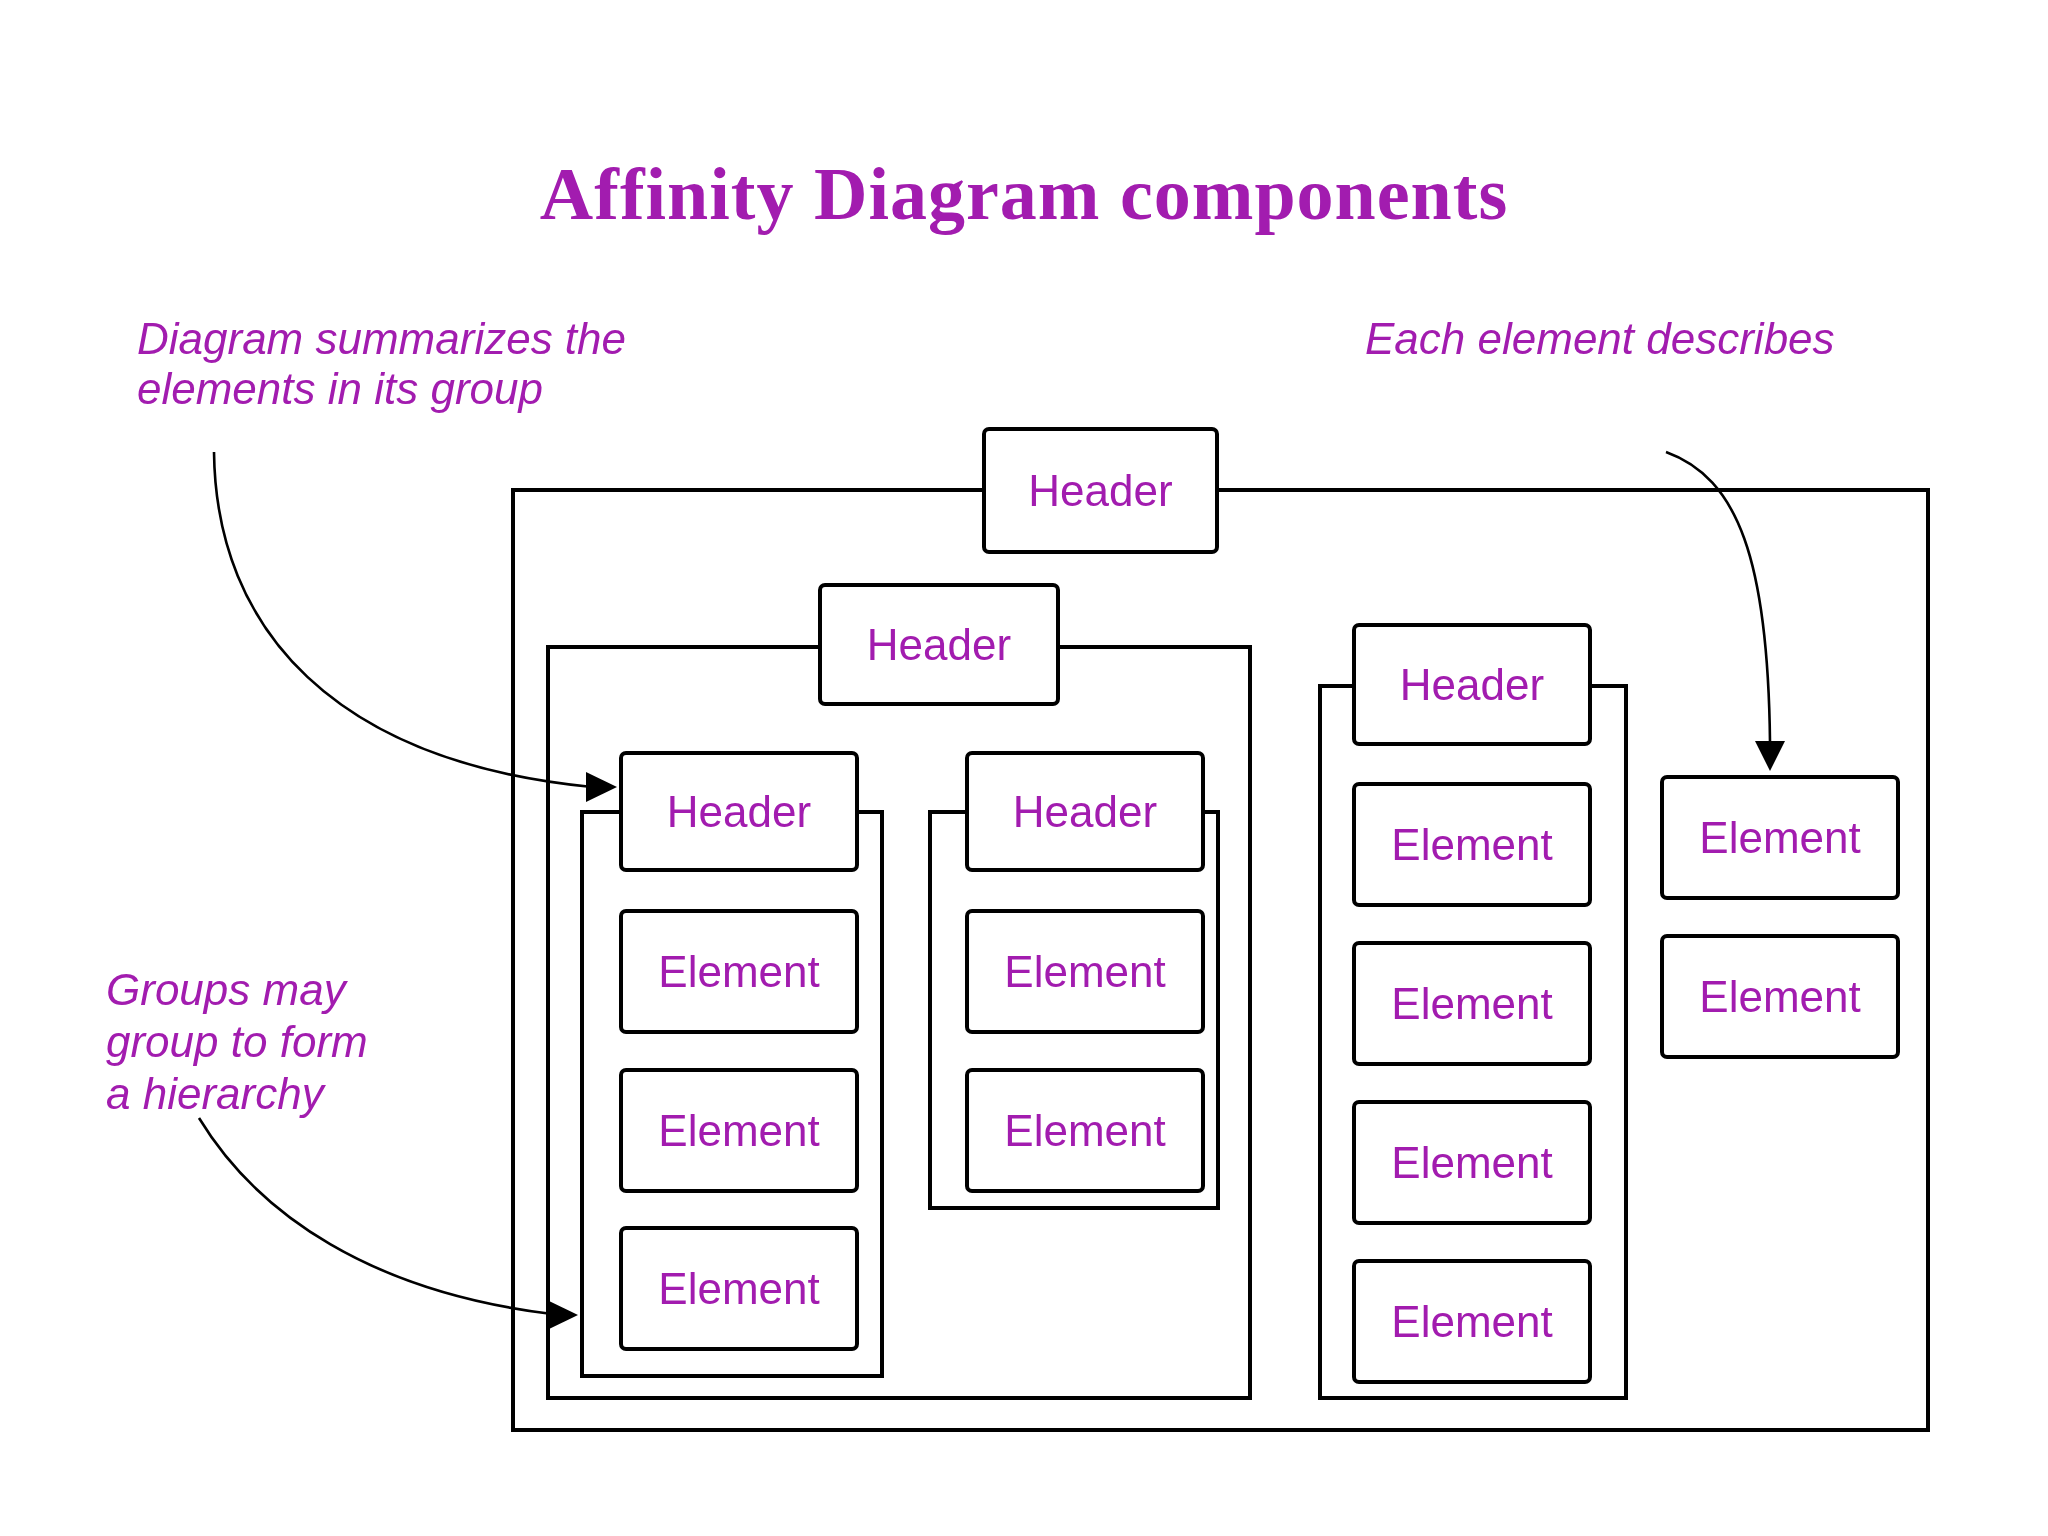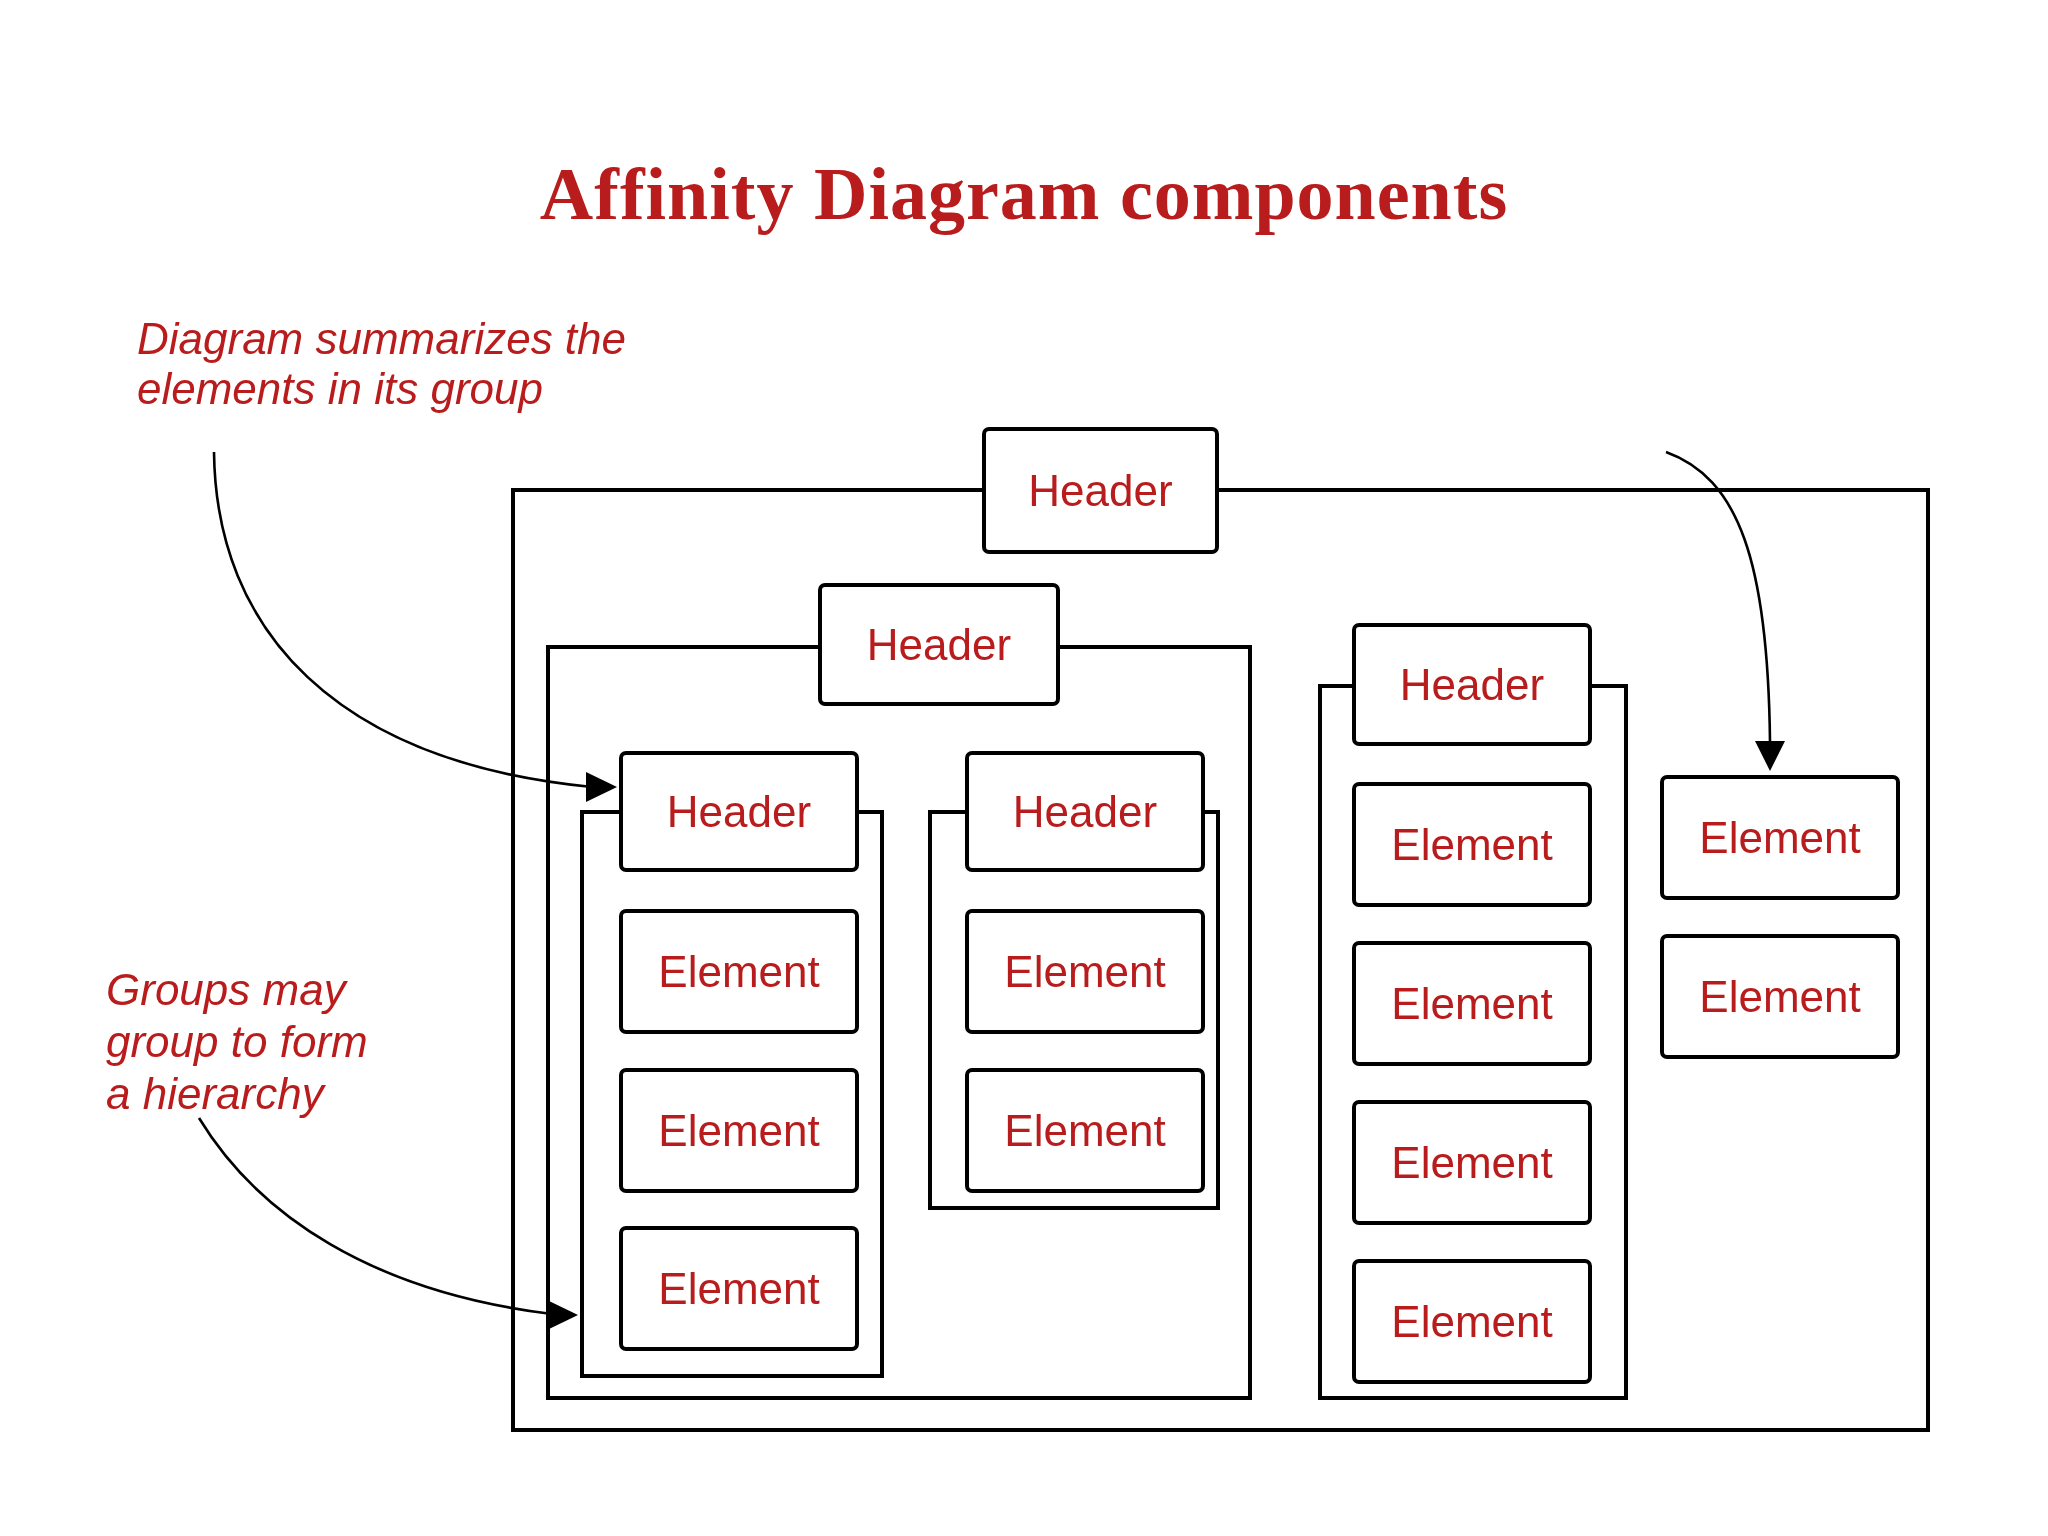--- a/index.html
+++ b/index.html
@@ -1,18 +1,18 @@
 <!DOCTYPE html>
 <html><head>
 <meta charset="utf-8">
 <style>
   html,body{margin:0;padding:0;background:#ffffff;}
   .stage{
     position:relative;width:2048px;height:1536px;background:#ffffff;
-    font-family:"Liberation Sans",sans-serif;color:#b91c1c;overflow:hidden;
+    font-family:"Liberation Sans",sans-serif;color:#a21caf;overflow:hidden;
   }
   .title{
     position:absolute;left:0;right:0;top:152px;text-align:center;
     font-family:"Liberation Serif",serif;font-weight:bold;font-size:74px;letter-spacing:1px;
   }
   .note{position:absolute;font-style:italic;font-size:44px;line-height:50px;white-space:nowrap;}
   .note span{display:block;}
   .note-nest{line-height:52px;}
   .box{position:absolute;box-sizing:border-box;border:4px solid #000000;}
   .frame{background:transparent;}
@@ -30,20 +30,21 @@
 <div class="stage">
 
   <div class="title">Affinity Diagram components</div>
 
   <div class="note" style="left:137px;top:314px;">
     <span>Diagram summarizes the</span>
     <span>elements in its group</span>
   </div>
 
   <div class="note" style="left:1365px;top:314px;">
+    <span>Each element describes</span>
   </div>
 
   <div class="note note-nest" style="left:106px;top:964px;">
     <span>Groups may</span>
     <span>group to form</span>
     <span>a hierarchy</span>
   </div>
 
   <div class="box frame" style="left:511px;top:488px;width:1419px;height:944px;"></div>
   <div class="box frame" style="left:546px;top:645px;width:706px;height:755px;"></div>

